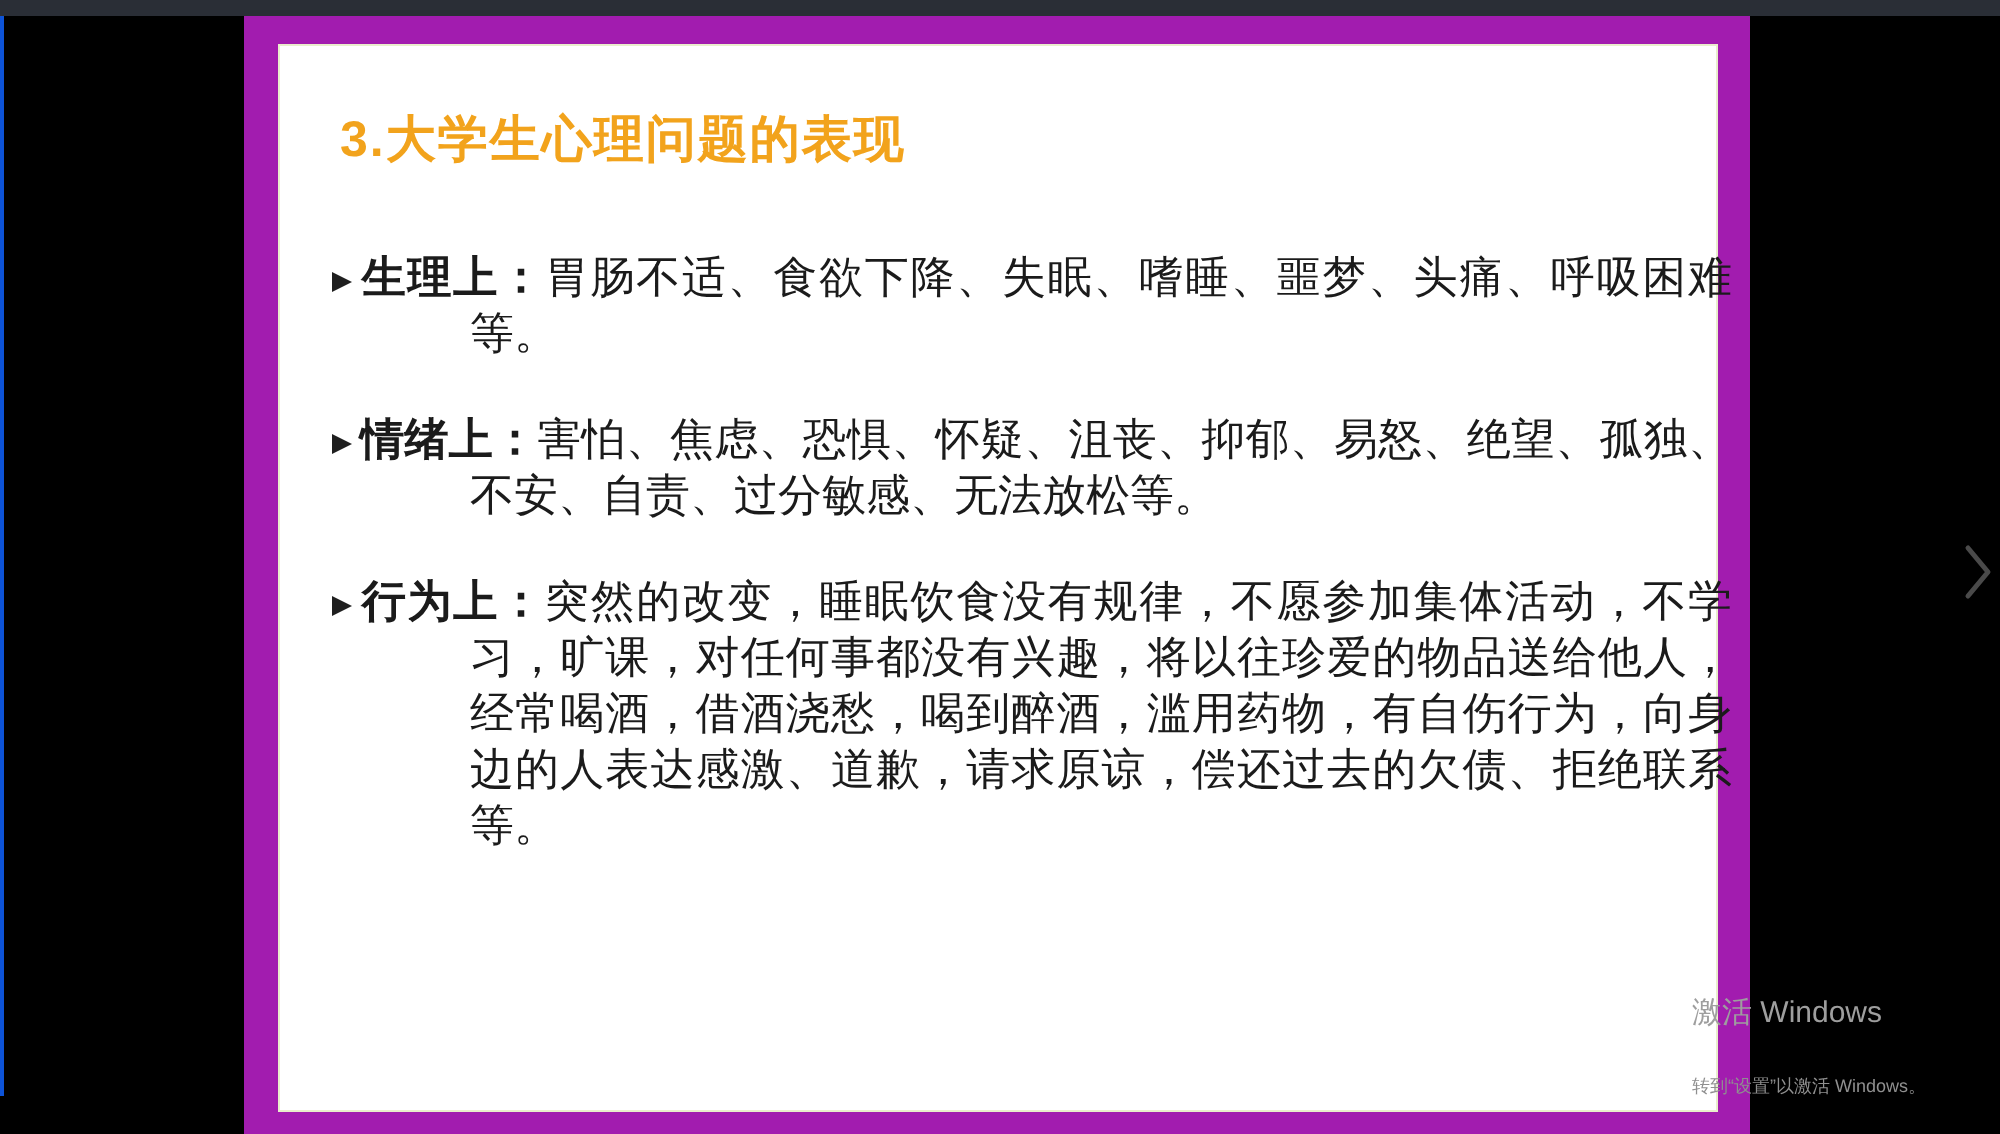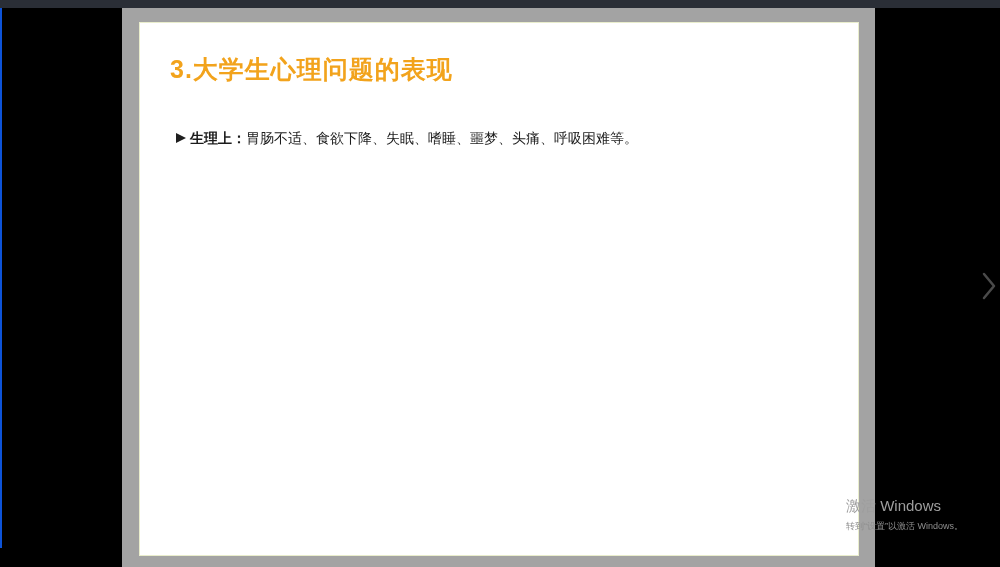--- a/index.html
+++ b/index.html
@@ -17,42 +17,42 @@
     background: #2a2e36;
   }
   .left-edge-line {
     position: absolute; top: 8px; left: 0;
     width: 2px; height: 540px;
     background: #0d53d8;
   }
   .slide {
     position: absolute; left: 122px; top: 8px;
     width: 753px; height: 559px;
-    background: #a3a3a3;
+    background: #a21caf;
   }
   .slide-inner {
     position: absolute; left: 18px; top: 15px;
     width: 718px; height: 532px;
     background: #ffffff;
     outline: 1px solid #e9edcc;
   }
   .slide-title {
     position: absolute; left: 30px; top: 30px;
     font-size: 25px; font-weight: bold;
     letter-spacing: 1px;
     color: #f2a31c;
     font-family: "Liberation Sans", sans-serif;
     white-space: nowrap;
   }
   .bullets {
-    position: absolute; left: 36px; top: 102px;
+    position: absolute; left: 26px; top: 102px;
     width: 700px;
-    font-family: Liberation Serif, serif;
+    font-family: Liberation Sans, sans-serif;
     color: #1b1b1b;
-    font-size: 14px;
+    font-size: 22px;
     line-height: 28px;
     text-align: justify;
   }
   .bullet {
     padding-left: 69px;
     text-indent: -69px;
     margin: 0 0 25px 0;
   }
   .bullet-arrow {
     display: inline-block;
@@ -75,40 +75,42 @@
     color: #9e9e9e;
     pointer-events: none;
     white-space: nowrap;
   }
   .watermark-line1 {
     font-size: 15px;
     color: #9e9e9e;
   }
   .watermark-line2 {
     font-size: 9px;
-    margin-top: 4px;
+    margin-top: 21px;
     color: #8f8f8f;
   }
 </style>
 </head>
 <body>
 
 <div class="top-strip"></div>
 <div class="left-edge-line"></div>
 
 <div class="slide">
   <div class="slide-inner">
     <div class="slide-title">3.大学生心理问题的表现</div>
 
     <div class="bullets">
 
       <p class="bullet"><span class="bullet-arrow"></span><span class="bullet-label">生理上：</span><span>胃肠不适、食欲下降、失眠、嗜睡、噩梦、头痛、呼吸困难等。</span></p>
 
+      <p class="bullet"><span class="bullet-arrow"></span><span class="bullet-label">情绪上：</span><span>害怕、焦虑、恐惧、怀疑、沮丧、抑郁、易怒、绝望、孤独、不安、自责、过分敏感、无法放松等。</span></p>
 
 
+      <p class="bullet"><span class="bullet-arrow"></span><span class="bullet-label">行为上：</span><span>突然的改变，睡眠饮食没有规律，不愿参加集体活动，不学习，旷课，对任何事都没有兴趣，将以往珍爱的物品送给他人，经常喝酒，借酒浇愁，喝到醉酒，滥用药物，有自伤行为，向身边的人表达感激、道歉，请求原谅，偿还过去的欠债、拒绝联系等。</span></p>
 
     </div>
   </div>
 </div>
 
 <div class="next-chevron">
   <svg width="20" height="38" viewBox="0 0 20 38">
     <polyline points="5,7 15,19 5,31" fill="none" stroke="#4a4a4a" stroke-width="2.5" stroke-linecap="round" stroke-linejoin="round"></polyline>
   </svg>
 </div>

